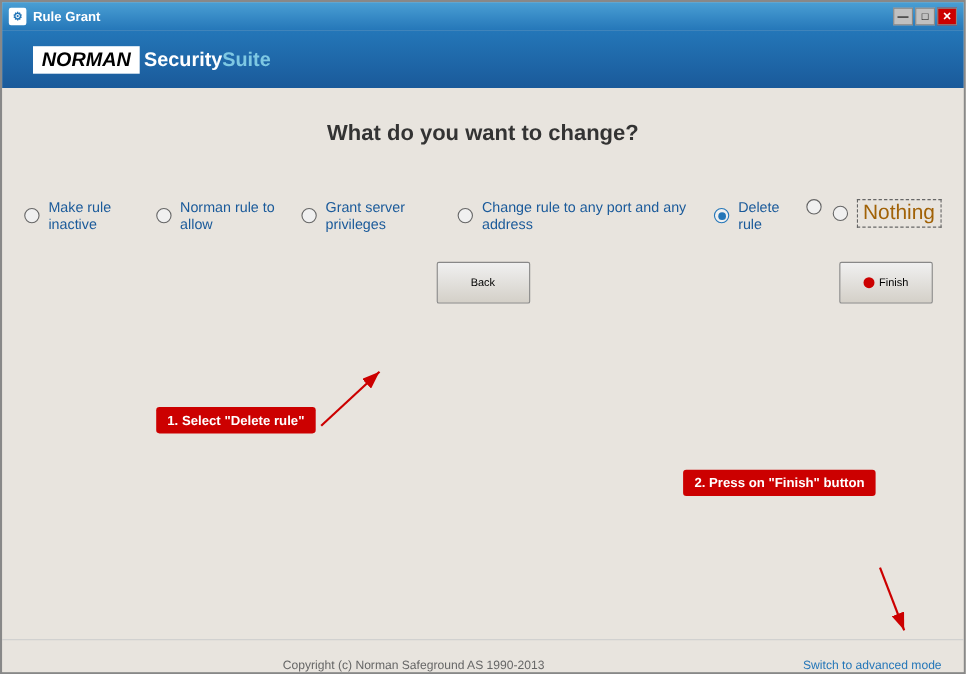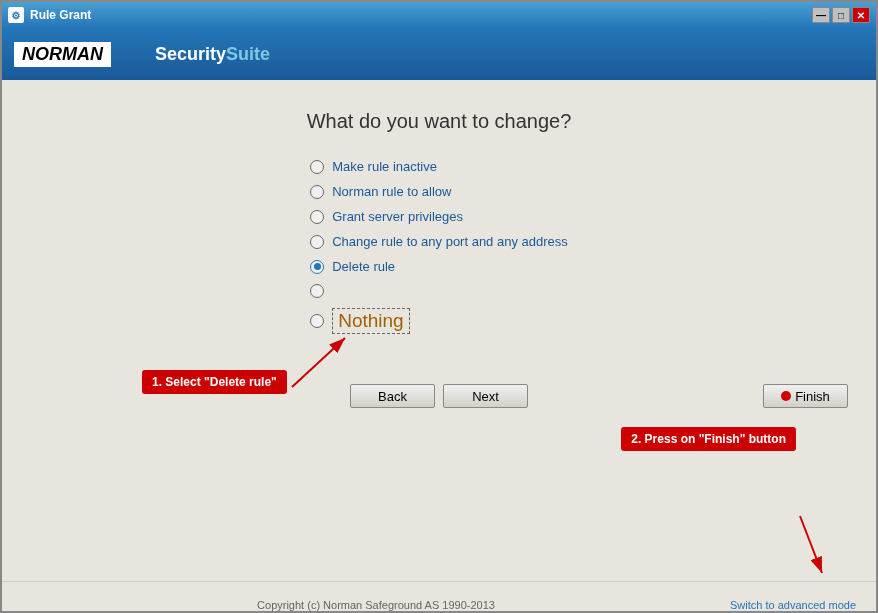--- a/index.html
+++ b/index.html
@@ -73,70 +73,68 @@
     .title-btn.close {
       background: #cc0000;
       color: white;
     }
 
     .header-bar {
       background: linear-gradient(to bottom, #2476b8, #1a5a9a);
       height: 52px;
       display: flex;
       align-items: center;
-      padding: 0 12px;
+      padding: 0 28px;
     }
 
     .logo-norman {
       background: #fff;
       color: #000;
       font-weight: bold;
       font-size: 18px;
       padding: 2px 8px;
       margin-right: 4px;
       font-style: italic;
     }
 
     .logo-security {
       color: white;
       font-size: 18px;
       font-weight: bold;
-      margin-left: 40px;
     }
 
     .logo-suite {
       color: #7ec8e3;
       font-size: 18px;
       font-weight: bold;
     }
 
     .content-area {
       flex: 1;
       background: #e8e4de;
       display: flex;
       flex-direction: column;
       align-items: center;
       padding: 30px 20px 10px;
       position: relative;
     }
 
     .page-title {
       font-size: 20px;
-      font-weight: normal;
+      font-weight: bold;
       color: #333;
-      margin-bottom: 26px;
+      margin-bottom: 48px;
       text-align: center;
     }
 
     .radio-group {
       display: flex;
-      flex-direction: column;
       gap: 10px;
       align-items: flex-start;
-      margin-bottom: 35px;
+      margin-bottom: 12px;
     }
 
     .radio-item {
       display: flex;
       align-items: center;
       gap: 8px;
       cursor: pointer;
     }
 
     .radio-input {
@@ -208,25 +206,25 @@
       display: flex;
       justify-content: center;
       align-items: center;
       gap: 8px;
       padding: 15px 0 10px;
       position: relative;
     }
 
     .btn {
       width: 85px;
-      height: 24px;
+      height: 38px;
       background: linear-gradient(to bottom, #f0f0f0, #d4d0c8);
       border: 1px solid #888;
       border-radius: 2px;
-      font-size: 13px;
+      font-size: 10px;
       cursor: pointer;
       display: flex;
       align-items: center;
       justify-content: center;
       color: #000;
     }
 
     .btn-finish {
       position: absolute;
       right: 8px;
@@ -345,21 +343,20 @@
       <defs>
         <marker id="arrowhead2" markerWidth="8" markerHeight="6" refX="8" refY="3" orient="auto">
           <polygon points="0 0, 8 3, 0 6" fill="#cc0000"></polygon>
         </marker>
       </defs>
       <line x1="798" y1="436" x2="820" y2="493" stroke="#cc0000" stroke-width="2" marker-end="url(#arrowhead2)"></line>
     </svg>
 
     <div class="button-bar">
       <button class="btn">Back</button>
-      <button class="btn">Next</button>
       <button class="btn btn-finish">
         <span class="finish-dot"></span>
         <span>Finish</span>
       </button>
     </div>
   </div>
 
   <div class="footer">
     <span class="footer-copyright">Copyright (c) Norman Safeground AS 1990-2013</span>
     <a class="footer-link">Switch to advanced mode</a>

